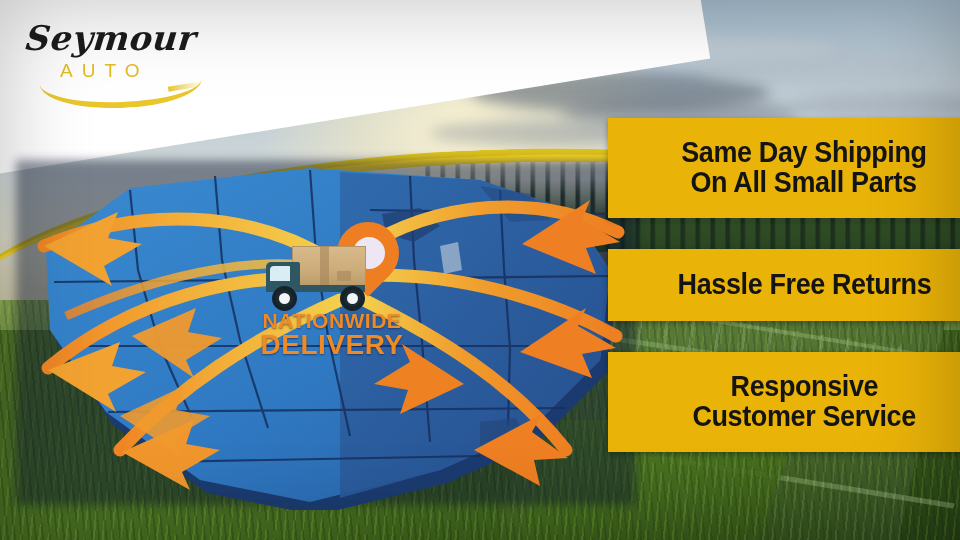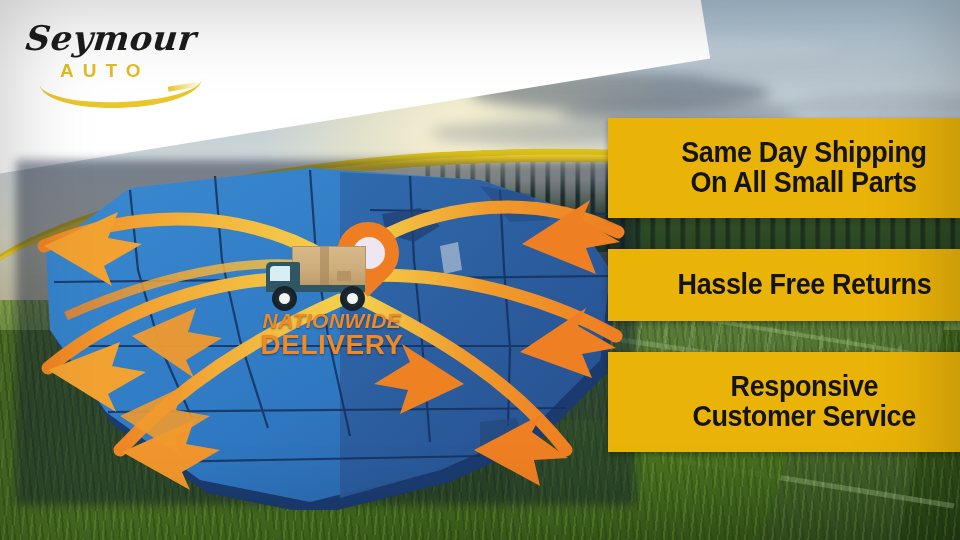--- a/index.html
+++ b/index.html
@@ -100,21 +100,21 @@
   
   .logo{position:absolute;left:18px;top:14px;width:190px;height:86px;}
   .logo-script{
     position:absolute;left:8px;top:4px;
     font-family:"DejaVu Serif", serif;font-style:italic;font-weight:700;
     font-size:34px;color:#1c1c1c;letter-spacing:.5px;
     transform:skewX(-6deg);
   }
   .logo-auto{
     position:absolute;left:42px;top:46px;
-    font-size:19px;font-weight:700;color:#e3bd23;letter-spacing:9px;
+    font-size:19px;font-weight:400;color:#e3bd23;letter-spacing:9px;
   }
   .logo-swoosh{
     position:absolute;left:22px;top:62px;width:162px;height:26px;
     border-bottom:6px solid #e9c72c;border-radius:0 0 60% 60%/0 0 100% 100%;
     transform:rotate(-2deg);
   }
   .logo-swoosh-tail{
     position:absolute;left:150px;top:70px;width:34px;height:5px;
     background:linear-gradient(90deg,#e9c72c,rgba(233,199,44,0));
     transform:rotate(-9deg);
@@ -171,21 +171,21 @@
     background:#1d2b31;border:4px solid #16232a;
   }
   .wheel:after{content:"";position:absolute;left:3px;top:3px;width:11px;height:11px;background:#f2f6f7;border-radius:50%;}
   .w1{left:10px;top:64px;}
   .w2{left:78px;top:64px;}
   .nd-text{
     position:absolute;left:-20px;top:88px;width:180px;text-align:center;
     color:#ef8a24;font-weight:700;line-height:1.02;
     text-shadow:0 1px 2px rgba(20,30,60,.55);
   }
-  .nd-1{font-size:21px;letter-spacing:.5px;font-style:italic;}
+  .nd-1{font-size:21px;letter-spacing:.5px;}
   .nd-2{font-size:28px;letter-spacing:.5px;}
 
   
   .banner{
     position:absolute;background:#eab308;
     display:flex;flex-direction:column;align-items:center;justify-content:center;
     color:#141414;font-weight:700;line-height:1.02;text-align:center;
     box-shadow:0 2px 6px rgba(0,0,0,.35);
     padding-left:32px;
   }

